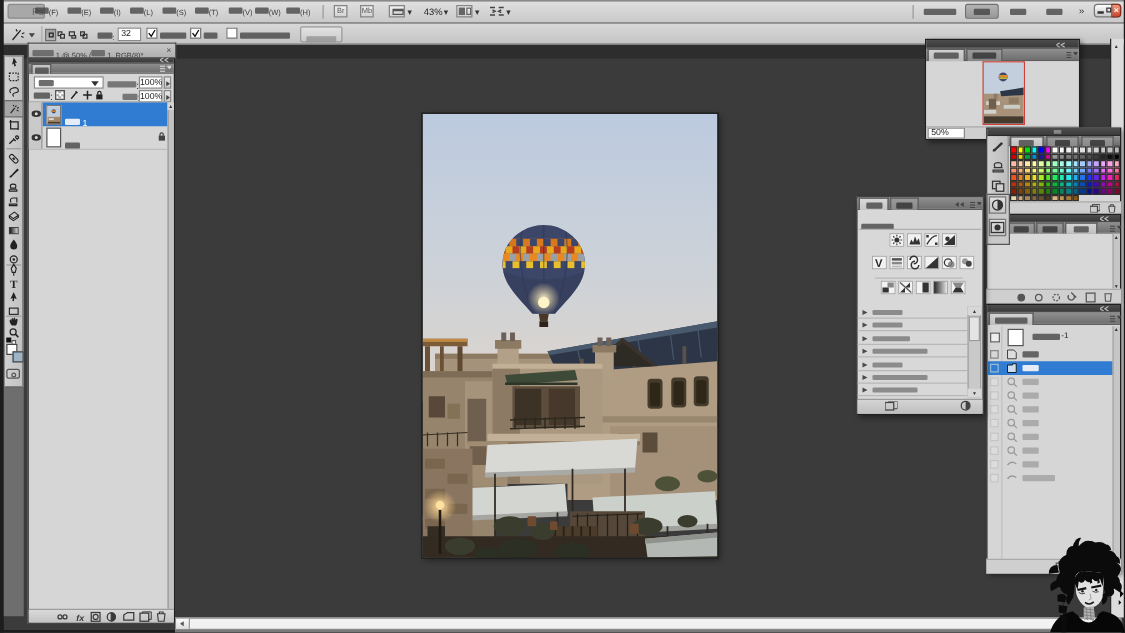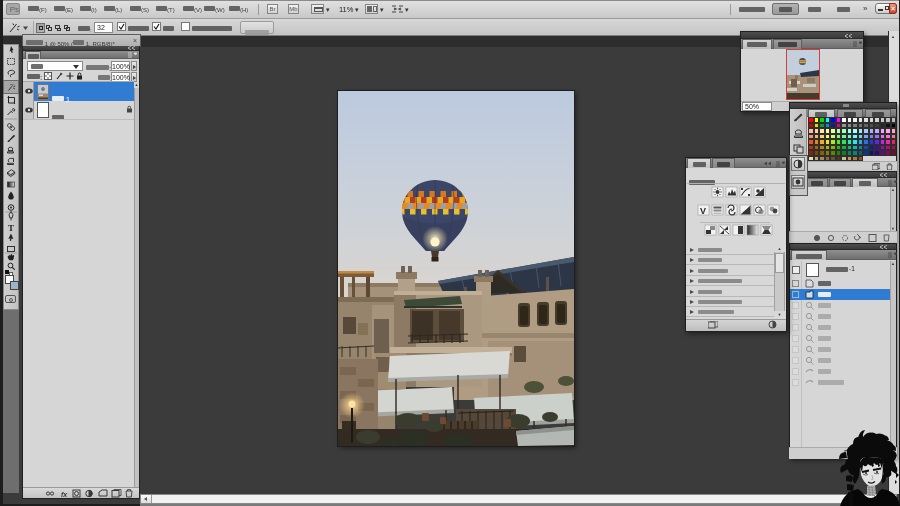--- a/index.html
+++ b/index.html
@@ -18,40 +18,40 @@
 <div class="a" style="left:0;top:0;width:900px;height:19px;background:linear-gradient(#e0e0e0,#c9c9c9);border-top:1px solid #8a8a8a;border-bottom:1px solid #9b9b9b"></div>
 <div class="a" style="left:0;top:19px;width:900px;height:17px;background:linear-gradient(#d8d8d8,#c4c4c4);border-bottom:1px solid #7f7f7f"></div>
 <div class="a" style="left:0;top:36px;width:900px;height:11px;background:#2d2d2d"></div>
 
 <div class="a" style="left:0;top:47px;width:900px;height:459px;background:#3b3b3b"></div>
 
 <div class="a" style="left:0;top:0;width:3px;height:506px;background:#1d1d1d"></div>
 <div class="a" style="left:899px;top:0;width:1px;height:506px;background:#1d1d1d"></div>
 <div class="a" style="left:0;top:504px;width:900px;height:2px;background:#1d1d1d"></div>
 <div id="menubar">
- <div class="a" style="left:6px;top:3px;width:14px;height:12px;background:#a8a8a8;border:1px solid #8a8a8a;border-radius:2px;font-size:8px;color:#666;text-align:right;line-height:11px;font-family:'Liberation Sans'">Ps</div>
+ <div class="a" style="left:6px;top:3px;width:30px;height:12px;background:#a8a8a8;border:1px solid #8a8a8a;border-radius:2px;font-size:8px;color:#666;text-align:right;line-height:11px;font-family:'Liberation Sans'">Ps</div>
 
  <div class="a tx" style="left:28px;top:5px"><span class="k" style="width:11px"></span><span style="font-size:6px;color:#3a3a3a">(F)</span></div>
  <div class="a tx" style="left:54px;top:5px"><span class="k" style="width:11px"></span><span style="font-size:6px;color:#3a3a3a">(E)</span></div>
  <div class="a tx" style="left:80px;top:5px"><span class="k" style="width:11px"></span><span style="font-size:6px;color:#3a3a3a">(I)</span></div>
  <div class="a tx" style="left:104px;top:5px"><span class="k" style="width:11px"></span><span style="font-size:6px;color:#3a3a3a">(L)</span></div>
  <div class="a tx" style="left:130px;top:5px"><span class="k" style="width:11px"></span><span style="font-size:6px;color:#3a3a3a">(S)</span></div>
  <div class="a tx" style="left:156px;top:5px"><span class="k" style="width:11px"></span><span style="font-size:6px;color:#3a3a3a">(T)</span></div>
  <div class="a tx" style="left:183px;top:5px"><span class="k" style="width:11px"></span><span style="font-size:6px;color:#3a3a3a">(V)</span></div>
  <div class="a tx" style="left:204px;top:5px"><span class="k" style="width:11px"></span><span style="font-size:6px;color:#3a3a3a">(W)</span></div>
  <div class="a tx" style="left:229px;top:5px"><span class="k" style="width:11px"></span><span style="font-size:6px;color:#3a3a3a">(H)</span></div>
  <div class="a" style="left:258px;top:4px;width:1px;height:11px;background:#9a9a9a"></div>
 
  <div class="a" style="left:267px;top:4px;width:11px;height:10px;background:linear-gradient(#f2f2f2,#d2d2d2);border:1px solid #858585;font-size:6px;color:#555;text-align:center;line-height:9px">Br</div>
  <div class="a" style="left:288px;top:4px;width:11px;height:10px;background:linear-gradient(#f2f2f2,#d2d2d2);border:1px solid #858585;font-size:6px;color:#555;text-align:center;line-height:9px">Mb</div>
  <div class="a" style="left:311px;top:4px;width:13px;height:10px;background:linear-gradient(#f2f2f2,#d2d2d2);border:1px solid #858585">
       <span class="a" style="left:2px;top:2px;width:9px;height:5px;border:1px solid #555;border-top:2px solid #555"></span>
     </div>
  <div class="a tx" style="left:326px;top:6px;font-size:7px;color:#333">▾</div>
- <div class="a tx" style="left:339px;top:5px;font-size:7.5px;color:#222">11%</div>
+ <div class="a tx" style="left:339px;top:5px;font-size:7.5px;color:#222">43%</div>
  <div class="a tx" style="left:355px;top:6px;font-size:7px;color:#333">▾</div>
  <div class="a" style="left:365px;top:4px;width:13px;height:10px;background:linear-gradient(#f2f2f2,#d2d2d2);border:1px solid #858585">
       <span class="a" style="left:1px;top:1px;width:5px;height:6px;background:#666"></span>
       <span class="a" style="left:7px;top:1px;width:4px;height:6px;border:1px solid #666"></span>
     </div>
  <div class="a tx" style="left:380px;top:6px;font-size:7px;color:#333">▾</div>
  <div class="a" style="left:391px;top:4px;width:13px;height:10px">
       <svg width="13" height="10">
         <path d="M1 2 L5 2 M8 2 L12 2 M1 8 L5 8 M8 8 L12 8 M3 4 L5 5 L3 6 M10 4 L8 5 L10 6" stroke="#444" stroke-width="1.2" fill="none"></path>
       </svg>

